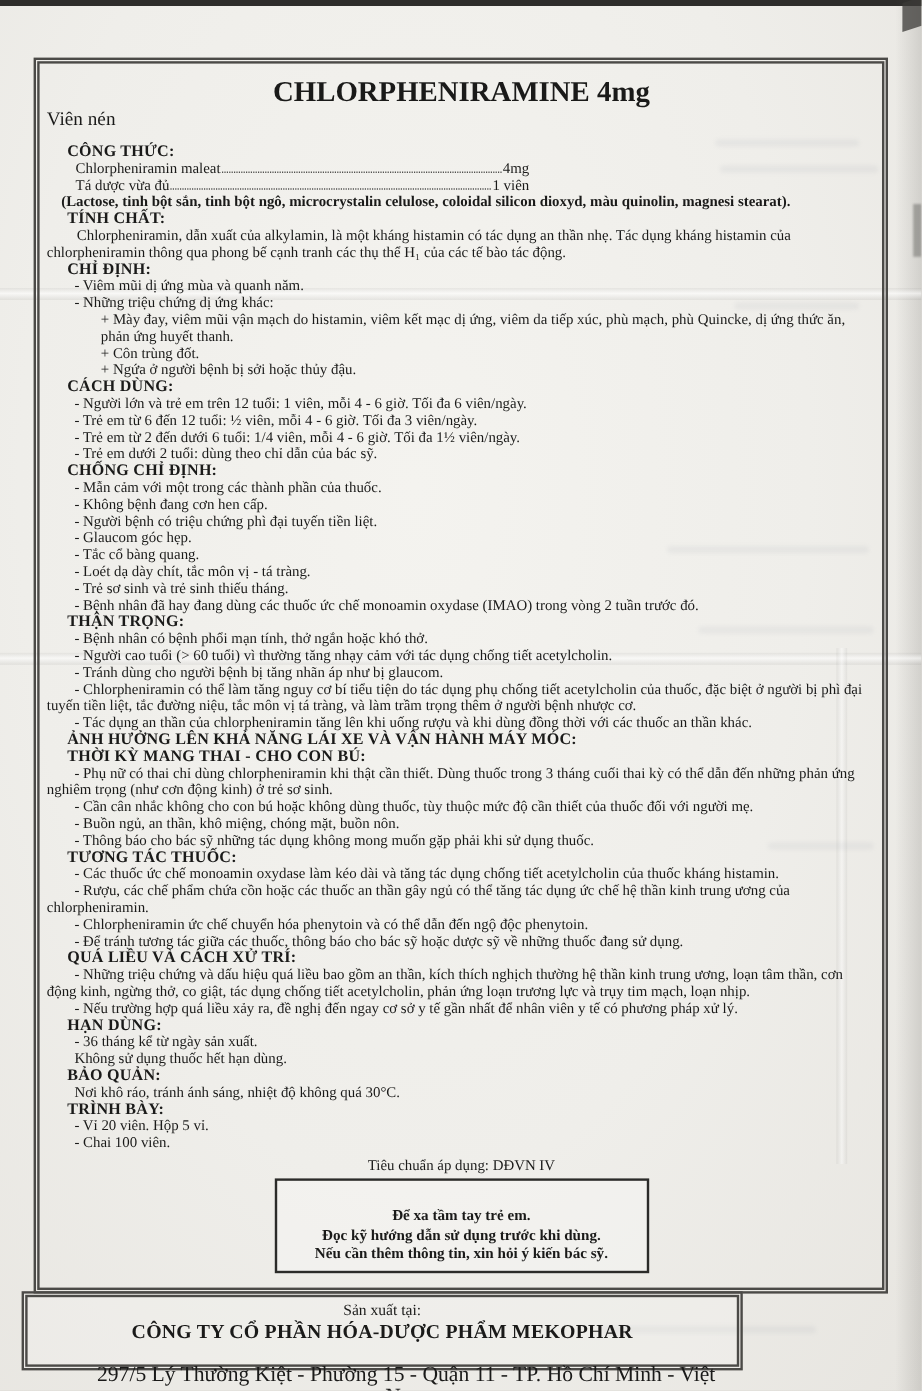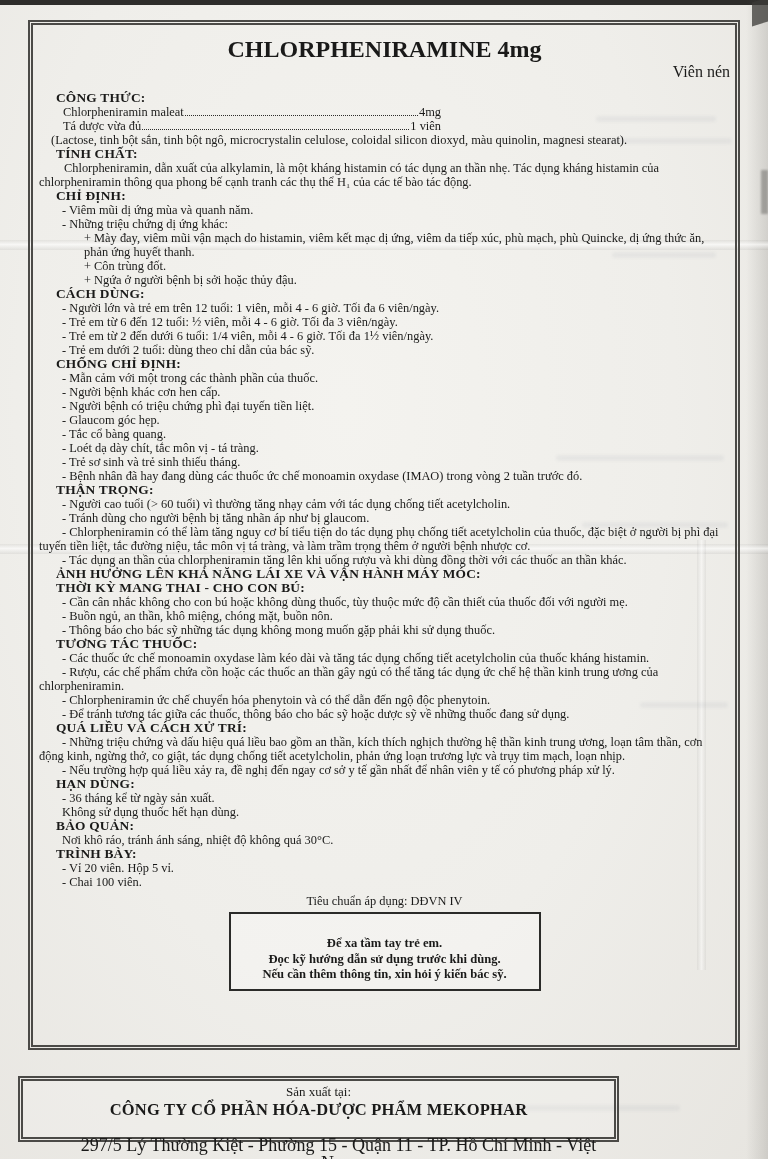--- a/index.html
+++ b/index.html
@@ -19,27 +19,27 @@
   .smudge{position:absolute;background:#3b3a37;opacity:.75;}
   .smudge.s1{top:0;right:0;width:16px;height:24px;transform:skewY(-18deg);}
   .smudge.s2{top:170px;right:0;width:7px;height:44px;opacity:.35;filter:blur(1px);}
   .crease-h{position:absolute;left:0;width:768px;height:10px;
     background:linear-gradient(to bottom, rgba(0,0,0,.05), rgba(255,255,255,.55) 45%, rgba(0,0,0,.06));}
   .crease-v{position:absolute;width:9px;
     background:linear-gradient(to right, rgba(0,0,0,.05), rgba(255,255,255,.4) 50%, rgba(0,0,0,.05));}
   .ghost{position:absolute;background:#8d93a0;opacity:.10;filter:blur(1.6px);height:6px;border-radius:3px;}
 
   .main-frame{
-    position:absolute;left:28px;top:20px;width:712px;height:1030px;
+    position:absolute;left:28px;top:48px;width:712px;height:1030px;
     border:5px double #4b4a47;box-sizing:border-box;
     padding:5px 5px 0 6px;
   }
   .content{font-size:12.4px;line-height:14px;}
   .title{font-size:24px;line-height:26px;font-weight:bold;text-align:center;margin:6px 0 1px 0;}
-  .subtitle{font-size:16px;line-height:18px;text-align:right;margin:0 0 10px 0;}
+  .subtitle{font-size:16px;line-height:18px;text-align:left;margin:0 0 10px 0;}
   .h{font-weight:bold;font-size:13.4px;margin:0;text-indent:17px;letter-spacing:.2px;}
   .p{margin:0;text-indent:25px;}
   .li{margin:0;text-indent:23px;}
   .li2{margin:0;padding-left:45px;text-indent:0;}
   .plain{margin:0;text-indent:23px;}
   .f-row{display:flex;width:378px;margin-left:24px;}
   .f-label{white-space:nowrap;}
   .f-dots{flex:1;border-bottom:1.4px dotted #2c2c2a;margin:0 1px 3px 1px;}
   .f-value{white-space:nowrap;}
   .center-line{text-align:center;margin:5px 0 4px 0;}
@@ -86,57 +86,59 @@
       <div class="f-row">
         <span class="f-label">Chlorpheniramin maleat</span>
         <span class="f-dots"></span>
         <span class="f-value">4mg</span>
       </div>
       <div class="f-row">
         <span class="f-label">Tá dược vừa đủ</span>
         <span class="f-dots"></span>
         <span class="f-value">1 viên</span>
       </div>
-      <p class="plain" style="text-indent:12px;">(Lactose, tinh bột sắn, tinh bột ngô, microcrystalin celulose, coloidal silicon dioxyd, màu quinolin, magnesi stearat).</p>
+      <p class="plain" style="text-indent:12px;font-weight:bold;">(Lactose, tinh bột sắn, tinh bột ngô, microcrystalin celulose, coloidal silicon dioxyd, màu quinolin, magnesi stearat).</p>
 
       <p class="h">TÍNH CHẤT:</p>
       <p class="p">Chlorpheniramin, dẫn xuất của alkylamin, là một kháng histamin có tác dụng an thần nhẹ. Tác dụng kháng histamin của chlorpheniramin thông qua phong bế cạnh tranh các thụ thể H₁ của các tế bào tác động.</p>
 
       <p class="h">CHỈ ĐỊNH:</p>
       <p class="li">- Viêm mũi dị ứng mùa và quanh năm.</p>
       <p class="li">- Những triệu chứng dị ứng khác:</p>
       <p class="li2">+ Mày đay, viêm mũi vận mạch do histamin, viêm kết mạc dị ứng, viêm da tiếp xúc, phù mạch, phù Quincke, dị ứng thức ăn, phản ứng huyết thanh.</p>
       <p class="li2">+ Côn trùng đốt.</p>
       <p class="li2">+ Ngứa ở người bệnh bị sởi hoặc thủy đậu.</p>
 
       <p class="h">CÁCH DÙNG:</p>
       <p class="li">- Người lớn và trẻ em trên 12 tuổi: 1 viên, mỗi 4 - 6 giờ. Tối đa 6 viên/ngày.</p>
       <p class="li">- Trẻ em từ 6 đến 12 tuổi: ½ viên, mỗi 4 - 6 giờ. Tối đa 3 viên/ngày.</p>
       <p class="li">- Trẻ em từ 2 đến dưới 6 tuổi: 1/4 viên, mỗi 4 - 6 giờ. Tối đa 1½ viên/ngày.</p>
       <p class="li">- Trẻ em dưới 2 tuổi: dùng theo chỉ dẫn của bác sỹ.</p>
 
       <p class="h">CHỐNG CHỈ ĐỊNH:</p>
       <p class="li">- Mẫn cảm với một trong các thành phần của thuốc.</p>
-      <p class="li">- Người bệnh khác cơn hen cấp.</p>
+      <p class="li">- Không bệnh đang cơn hen cấp.</p>
       <p class="li">- Người bệnh có triệu chứng phì đại tuyến tiền liệt.</p>
       <p class="li">- Glaucom góc hẹp.</p>
       <p class="li">- Tắc cổ bàng quang.</p>
       <p class="li">- Loét dạ dày chít, tắc môn vị - tá tràng.</p>
       <p class="li">- Trẻ sơ sinh và trẻ sinh thiếu tháng.</p>
       <p class="li">- Bệnh nhân đã hay đang dùng các thuốc ức chế monoamin oxydase (IMAO) trong vòng 2 tuần trước đó.</p>
 
       <p class="h">THẬN TRỌNG:</p>
+      <p class="li">- Bệnh nhân có bệnh phổi mạn tính, thở ngắn hoặc khó thở.</p>
       <p class="li">- Người cao tuổi (&gt; 60 tuổi) vì thường tăng nhạy cảm với tác dụng chống tiết acetylcholin.</p>
       <p class="li">- Tránh dùng cho người bệnh bị tăng nhãn áp như bị glaucom.</p>
       <p class="li">- Chlorpheniramin có thể làm tăng nguy cơ bí tiểu tiện do tác dụng phụ chống tiết acetylcholin của thuốc, đặc biệt ở người bị phì đại tuyến tiền liệt, tắc đường niệu, tắc môn vị tá tràng, và làm trầm trọng thêm ở người bệnh nhược cơ.</p>
       <p class="li">- Tác dụng an thần của chlorpheniramin tăng lên khi uống rượu và khi dùng đồng thời với các thuốc an thần khác.</p>
 
       <p class="h">ẢNH HƯỞNG LÊN KHẢ NĂNG LÁI XE VÀ VẬN HÀNH MÁY MÓC:</p>
 
       <p class="h">THỜI KỲ MANG THAI - CHO CON BÚ:</p>
+      <p class="li">- Phụ nữ có thai chỉ dùng chlorpheniramin khi thật cần thiết. Dùng thuốc trong 3 tháng cuối thai kỳ có thể dẫn đến những phản ứng nghiêm trọng (như cơn động kinh) ở trẻ sơ sinh.</p>
       <p class="li">- Cần cân nhắc không cho con bú hoặc không dùng thuốc, tùy thuộc mức độ cần thiết của thuốc đối với người mẹ.</p>
 
       <p class="li">- Buồn ngủ, an thần, khô miệng, chóng mặt, buồn nôn.</p>
       <p class="li">- Thông báo cho bác sỹ những tác dụng không mong muốn gặp phải khi sử dụng thuốc.</p>
 
       <p class="h">TƯƠNG TÁC THUỐC:</p>
       <p class="li">- Các thuốc ức chế monoamin oxydase làm kéo dài và tăng tác dụng chống tiết acetylcholin của thuốc kháng histamin.</p>
       <p class="li">- Rượu, các chế phẩm chứa cồn hoặc các thuốc an thần gây ngủ có thể tăng tác dụng ức chế hệ thần kinh trung ương của chlorpheniramin.</p>
       <p class="li">- Chlorpheniramin ức chế chuyển hóa phenytoin và có thể dẫn đến ngộ độc phenytoin.</p>
       <p class="li">- Để tránh tương tác giữa các thuốc, thông báo cho bác sỹ hoặc dược sỹ về những thuốc đang sử dụng.</p>

